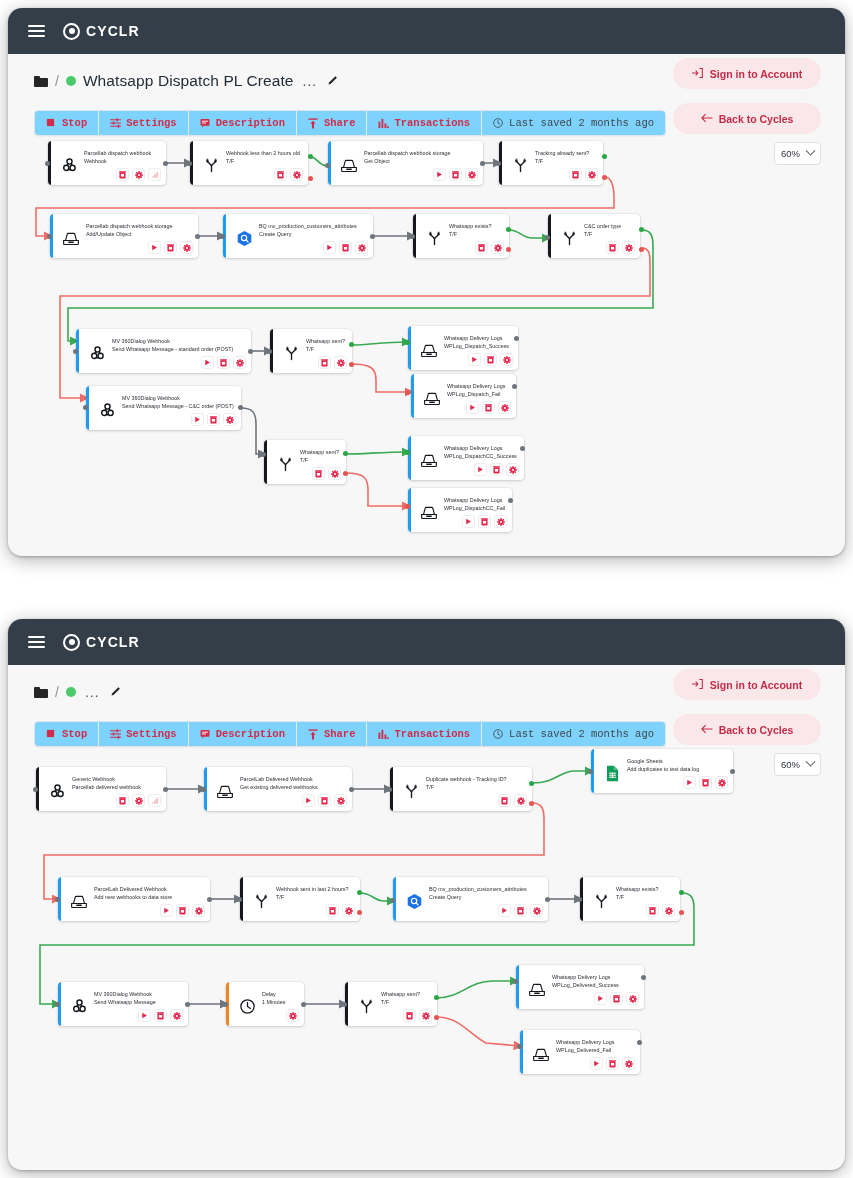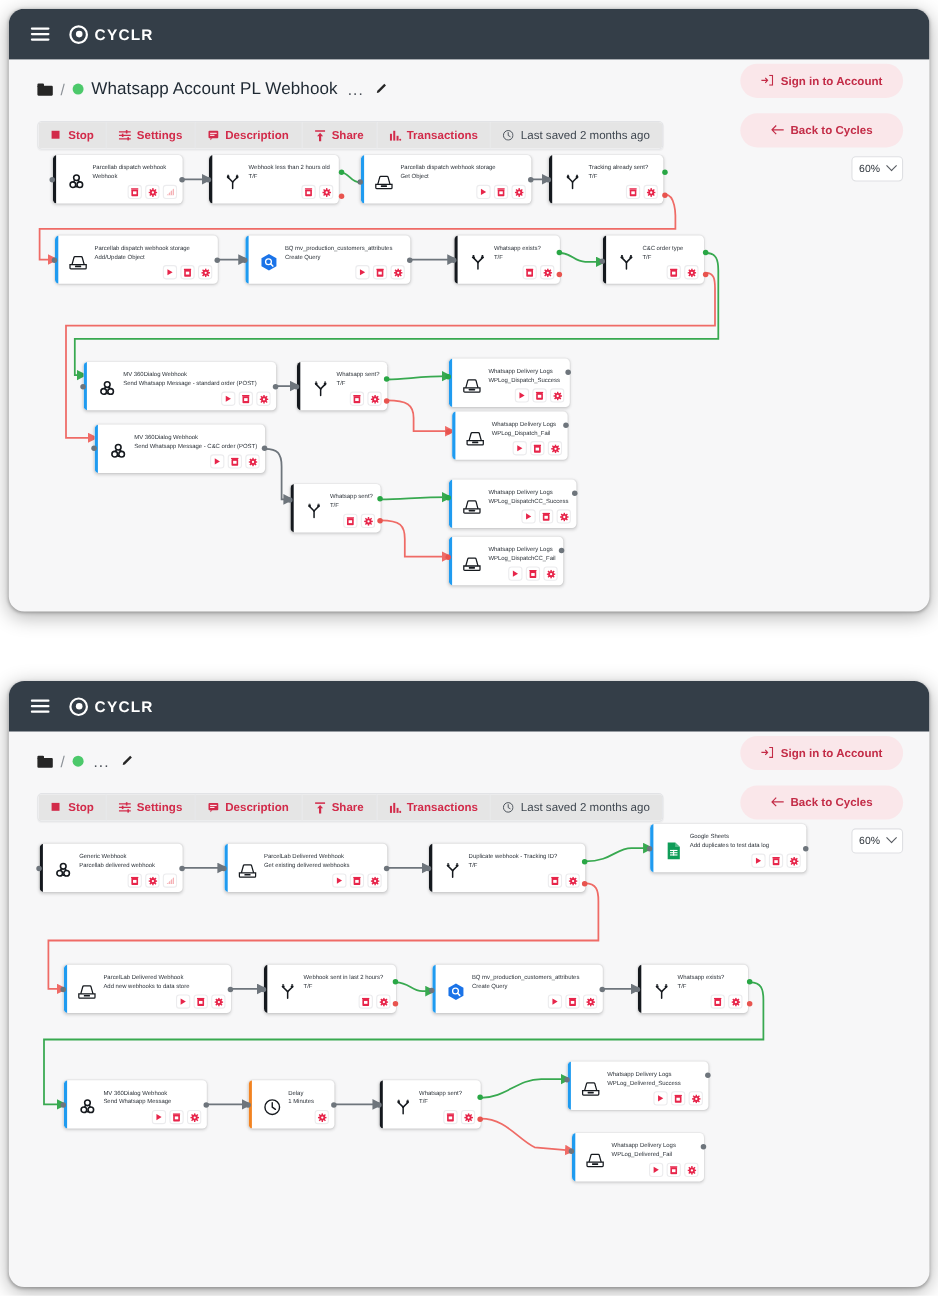--- a/index.html
+++ b/index.html
@@ -78,21 +78,22 @@
   }
   .tb-btn {
     display: flex; align-items: center; gap: 5px;
     padding: 6px 11px;
     font-size: 10.5px;
     color: #d22b4a;
     font-weight: bold;
     border-right: 1px solid #e7e8ea;
     cursor: pointer;
     white-space: nowrap;
-    background: #e5e5e5;
+    background: #7dd3fc;
+    font-family: Liberation Mono, monospace;
   }
   .tb-btn:last-child { border-right: none; }
   .tb-btn.muted { color: #3f4750; font-weight: normal; align-items: center; }
   .tb-ico { width: 11px; height: 11px; display:inline-block; flex: 0 0 auto; }
 
   
   .right-actions { position: absolute; right: 24px; top: 4px; width: 148px; }
   .pill {
     display: flex; align-items: center; justify-content: center; gap: 7px;
     height: 31px;
@@ -172,21 +173,21 @@
       <div class="brand-mark"></div>
       <div class="brand-text">CYCLR</div>
     </div>
   </div>
 
   <div class="page-head">
     <div class="title-row">
       <div class="folder-icon"></div>
       <span class="slash">/</span>
       <div class="status-dot"></div>
-      <span class="page-title">Whatsapp Account PL Webhook</span>
+      <span class="page-title">Whatsapp Dispatch PL Create</span>
       <span class="ellipsis">...</span>
       <span class="pencil-icon">
         <svg class="icn" width="12" height="12" viewBox="0 0 16 16">
             <path d="M12.5 1.5l2 2-8.5 8.5-2.6.6.6-2.6z" fill="#262626"></path>
           </svg>
       </span>
     </div>
 
     <div class="toolbar">
       <div class="tb-btn">

